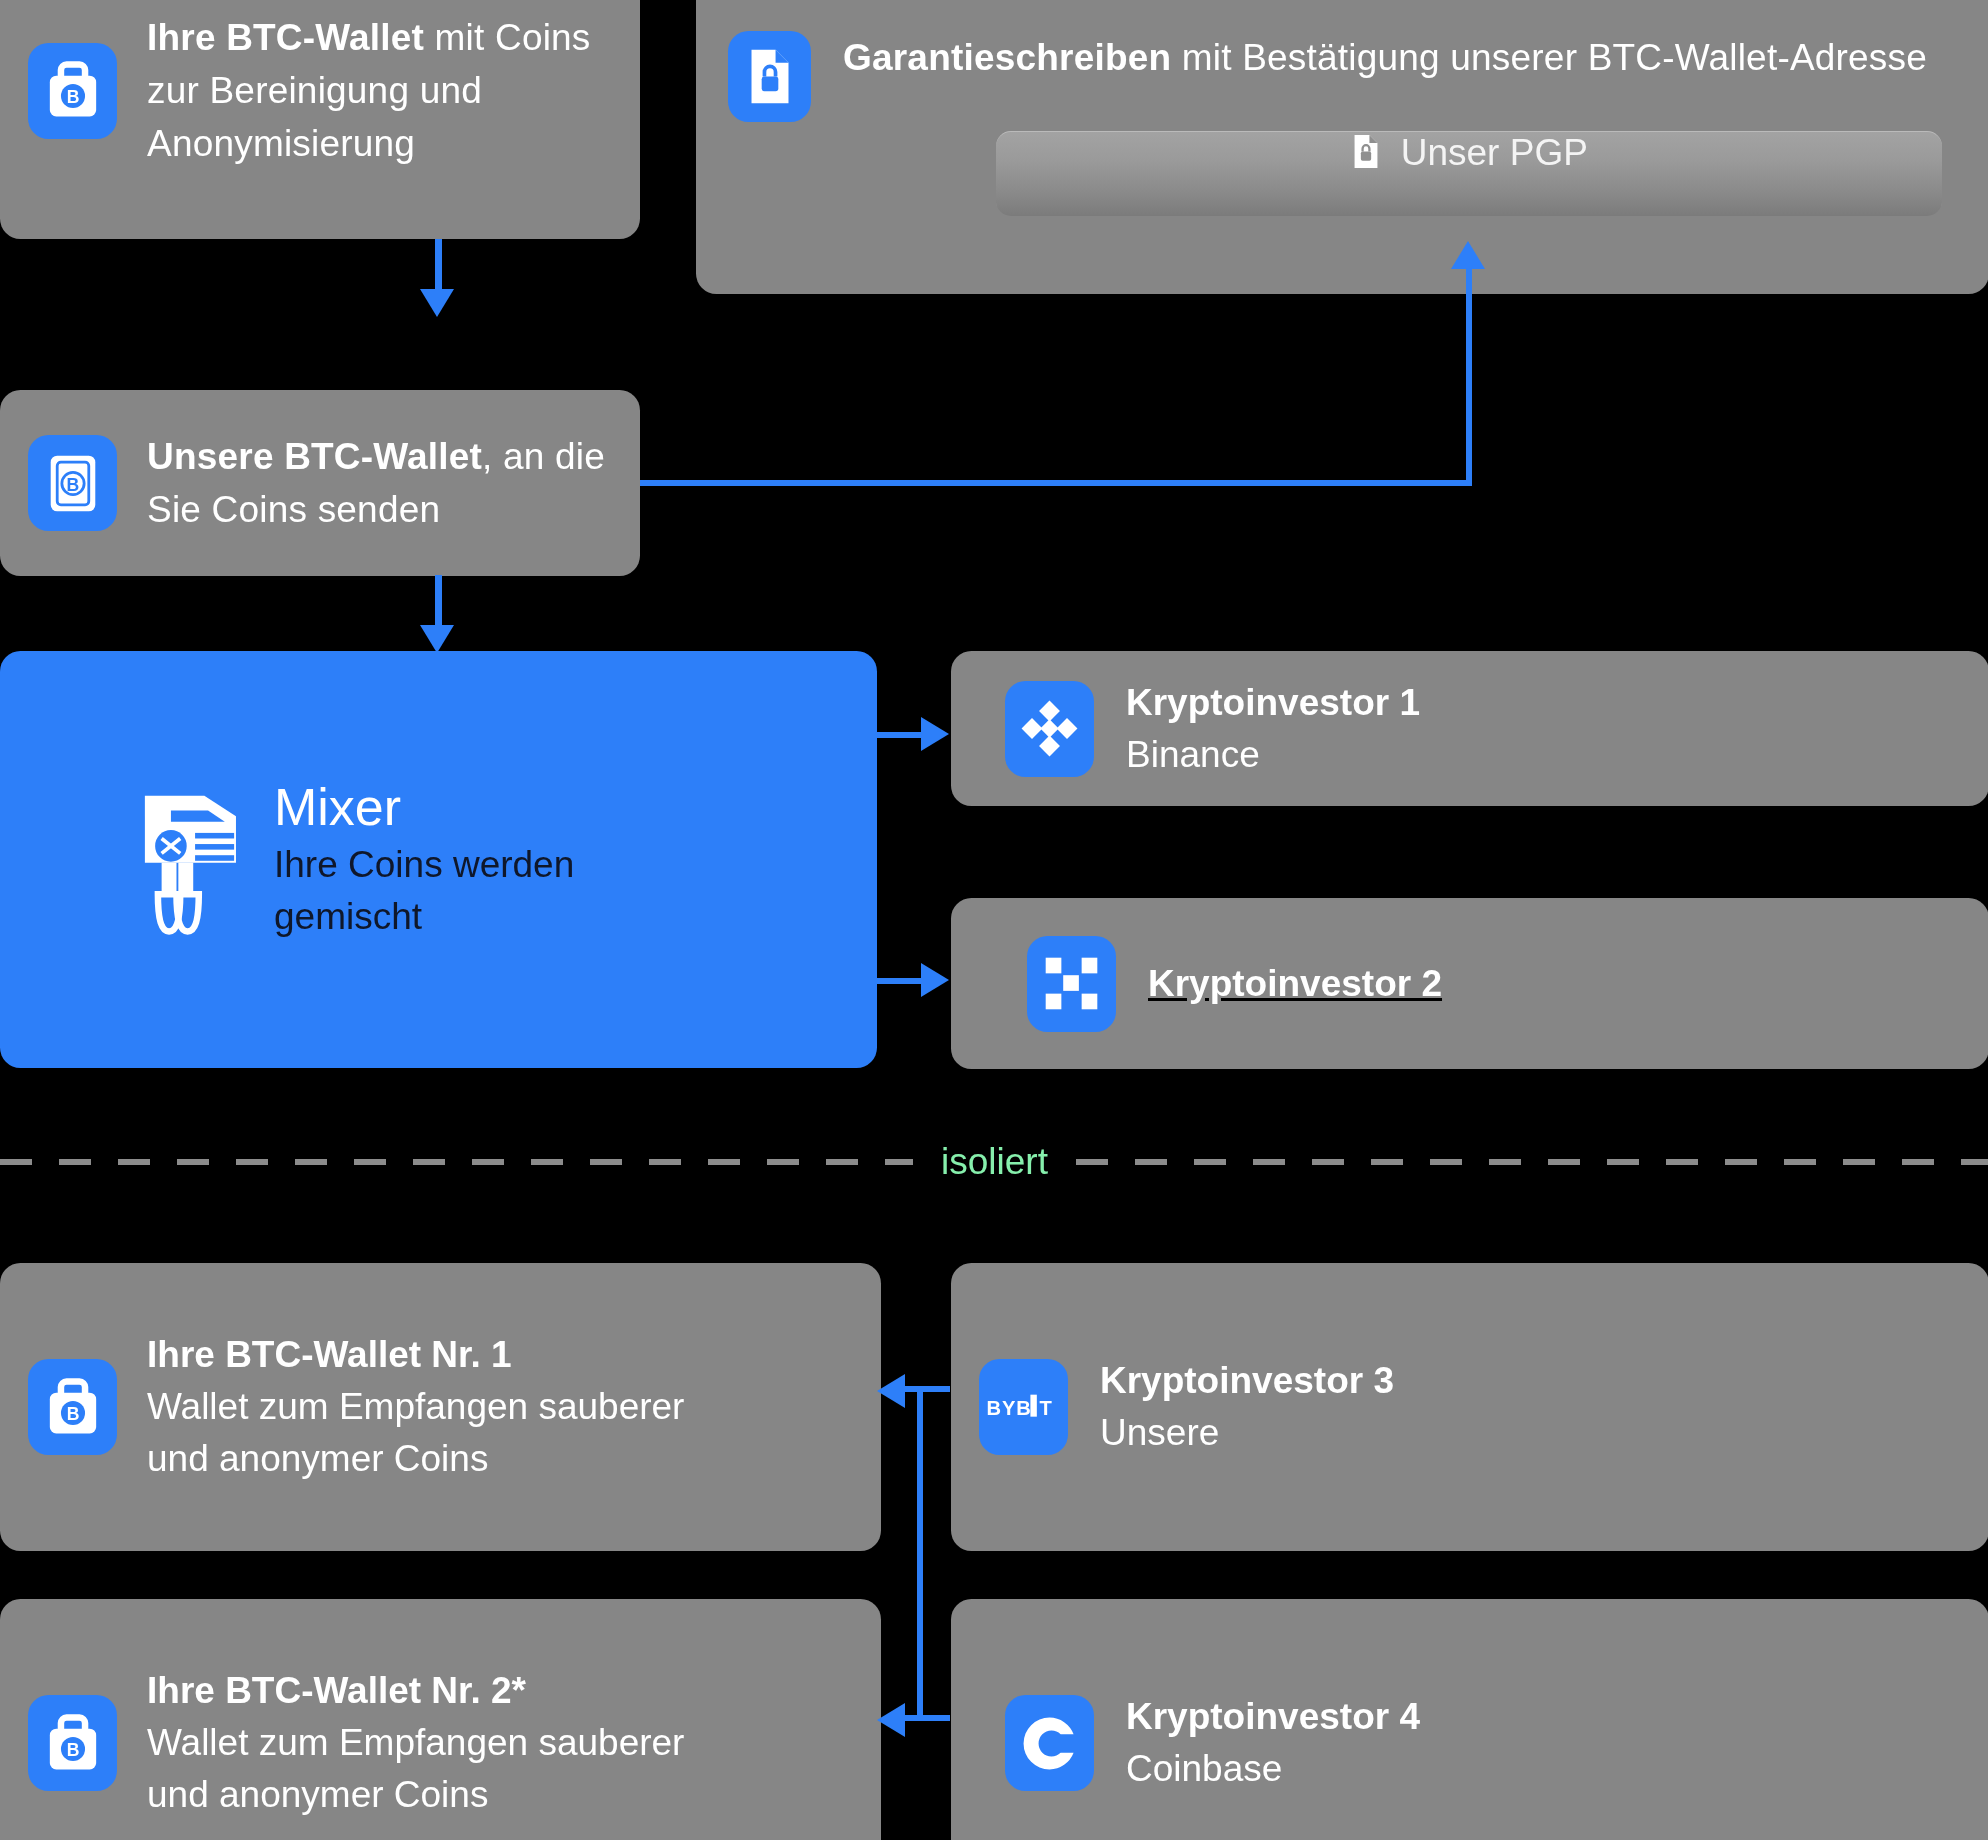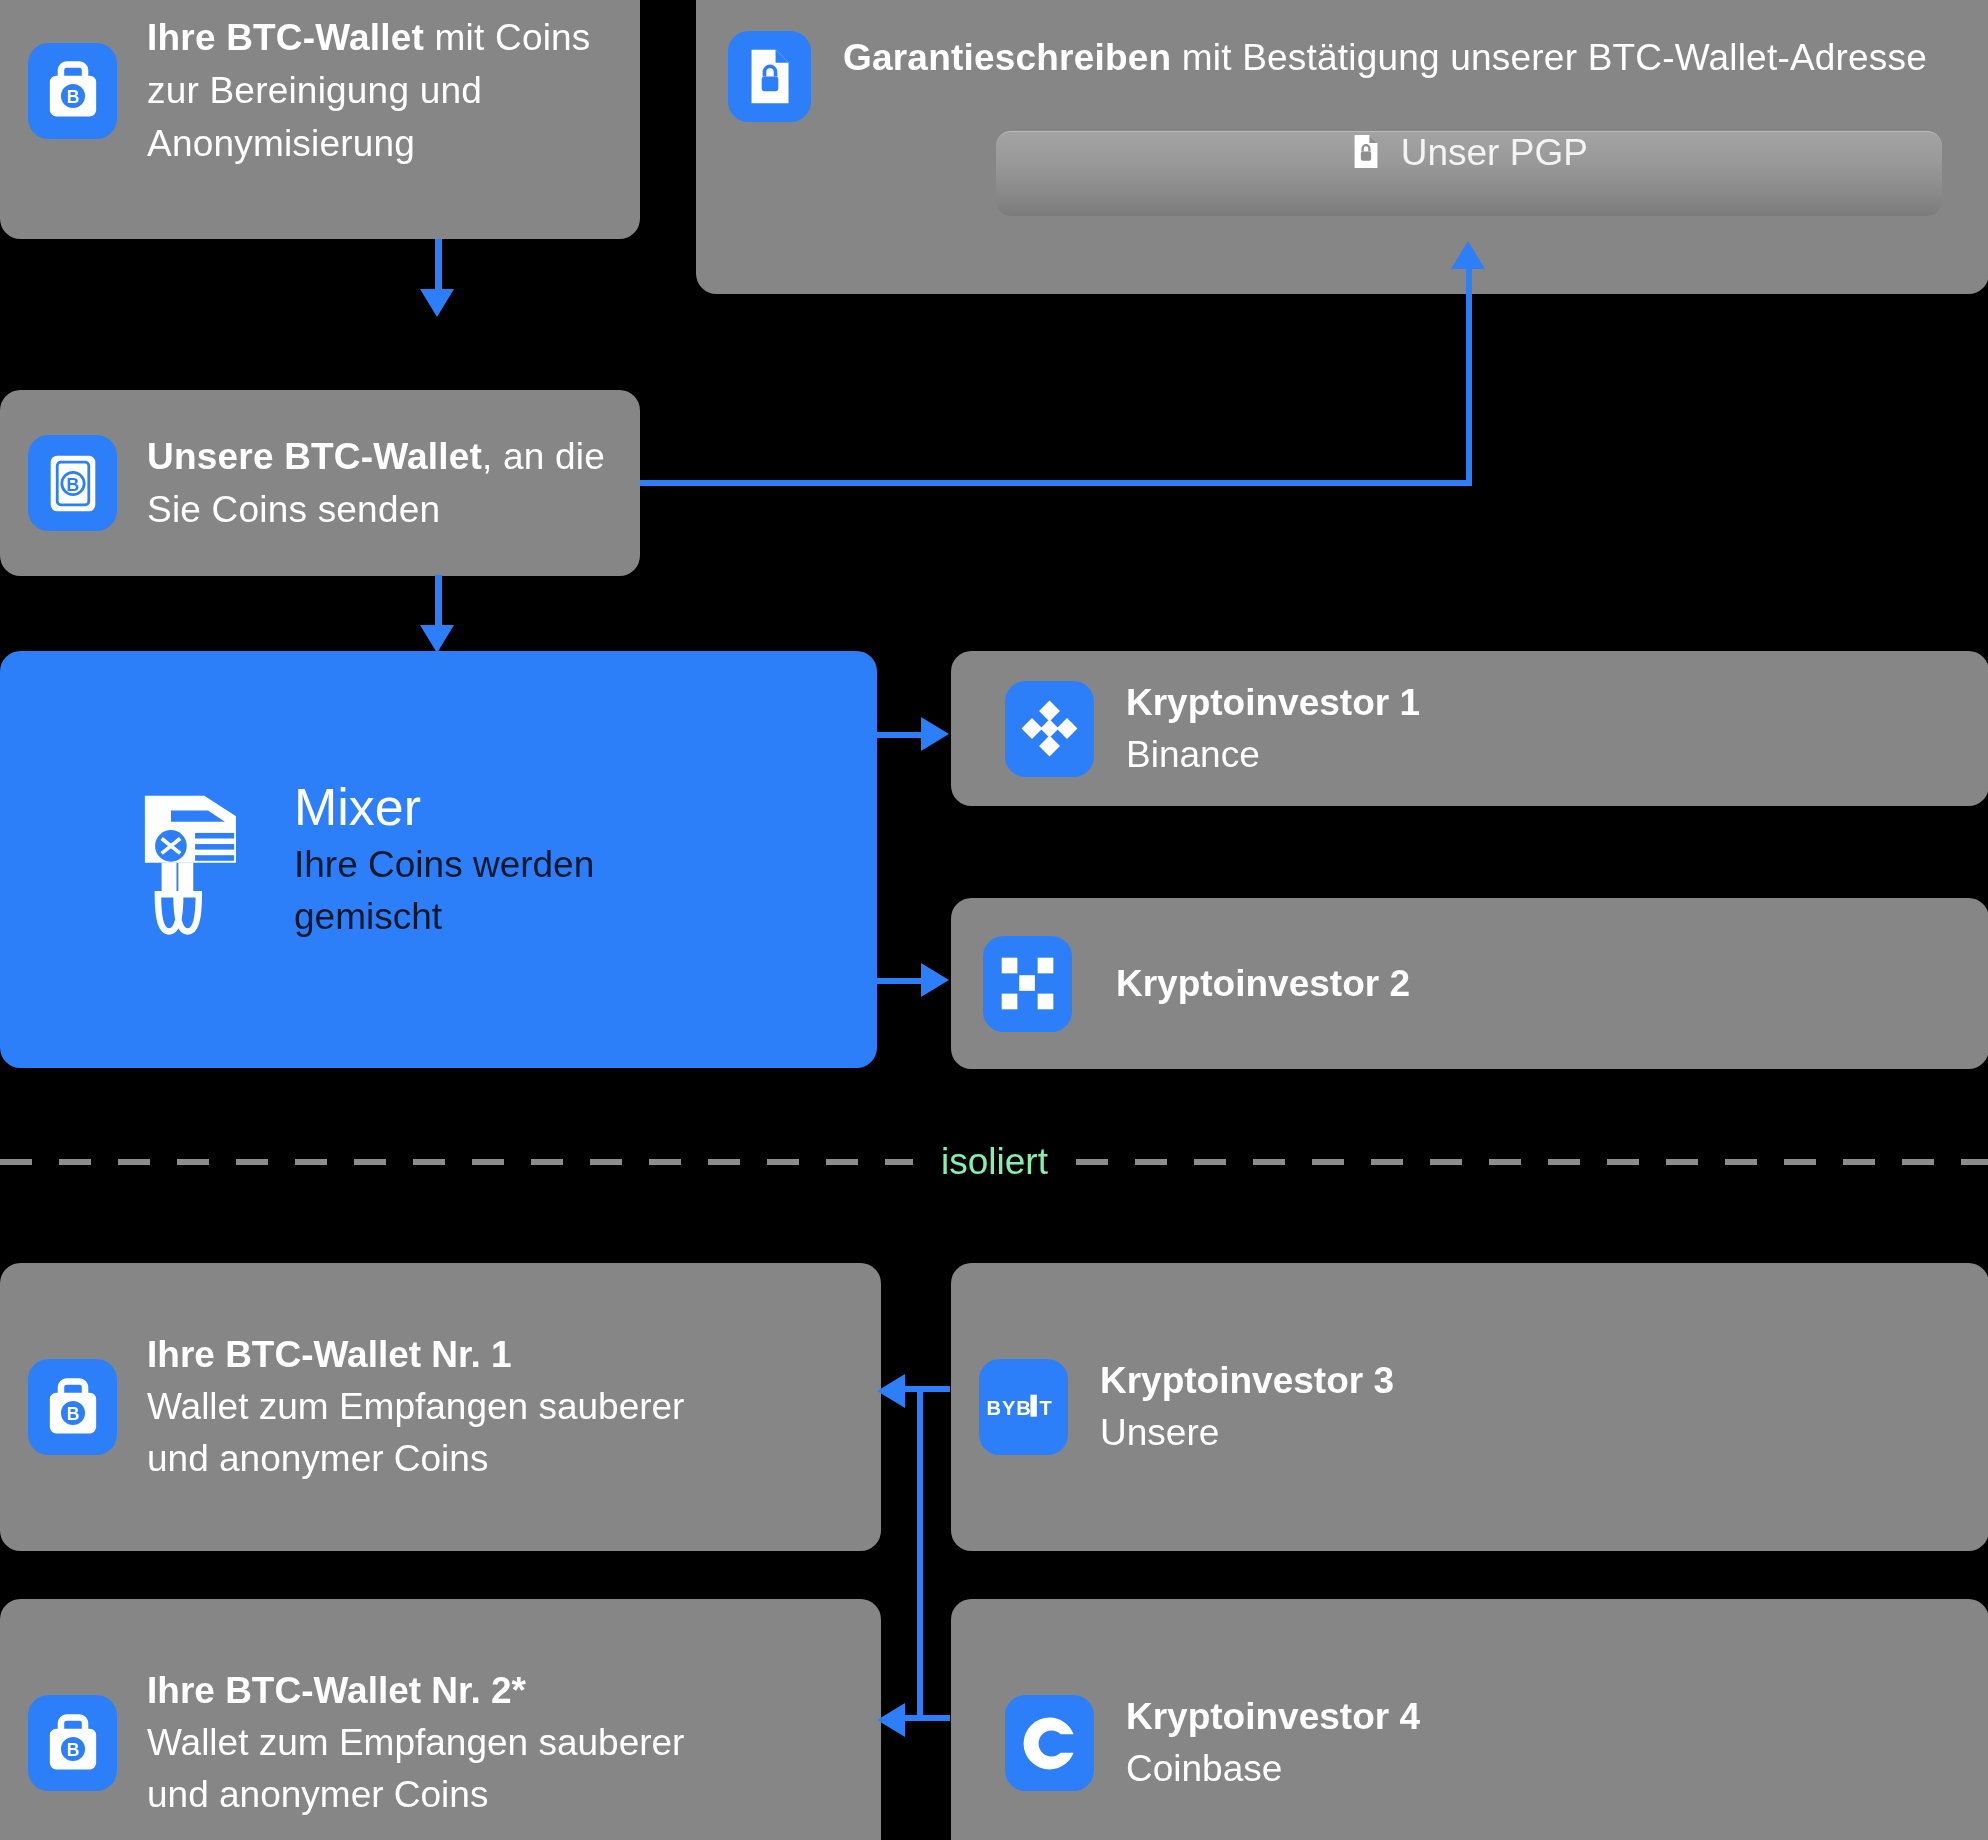--- a/index.html
+++ b/index.html
@@ -19,21 +19,21 @@
        display:flex;align-items:center;justify-content:center;}
   .ico svg{display:block;}
 
   .txt{color:#ffffff;}
   .t-line{font-size:37px;line-height:53px;font-weight:400;letter-spacing:0.2px;}
   .t-line b{font-weight:700;}
   .t-title{font-size:37px;line-height:52px;font-weight:700;}
   .t-sub{font-size:37px;line-height:52px;font-weight:400;}
 
   
-  .mixer-inner{display:flex;align-items:center;gap:45px;padding-left:130px;}
+  .mixer-inner{display:flex;align-items:center;gap:25px;padding-left:130px;}
   .mixer-ico{flex:0 0 auto;}
   .mixer-title{font-size:52px;line-height:63px;font-weight:400;color:#fff;}
   .mixer-sub{font-size:37px;line-height:52px;font-weight:400;color:#0f172a;}
 
   
   .pgp-btn{position:absolute;left:995px;top:189px;width:946px;height:85px;
            border-radius:15px;display:flex;align-items:flex-start;justify-content:center;gap:18.6px;
            background:linear-gradient(180deg,#a3a3a3 0%,#9a9a9a 35%,#8a8a8a 72%,#7b7b7b 100%);
            box-shadow:inset 0 0.9px 0 rgba(255,255,255,.25);}
   .pgp-label{color:#f4f4f4;font-size:37px;line-height:43px;font-weight:400;}
@@ -178,21 +178,21 @@
         </svg>
       </span>
       <div class="txt">
         <div class="t-title">Kryptoinvestor 1</div>
         <div class="t-sub">Binance</div>
       </div>
     </div>
   </div>
 
   <div class="card" style="left:951px;top:898px;width:1038px;height:171px;">
-    <div class="card-inner" style="padding-left:32px;gap:44px;">
+    <div class="card-inner" style="padding-left:76px;gap:32px;text-decoration:underline;">
       <span class="ico">
         <svg width="59" height="59" viewBox="0 0 64 64">
           <rect x="4" y="4" width="17" height="17" fill="#fff"></rect>
           <rect x="43" y="4" width="17" height="17" fill="#fff"></rect>
           <rect x="23" y="23" width="17" height="17" fill="#fff"></rect>
           <rect x="4" y="43" width="17" height="17" fill="#fff"></rect>
           <rect x="43" y="43" width="17" height="17" fill="#fff"></rect>
         </svg>
       </span>
       <div class="txt">

